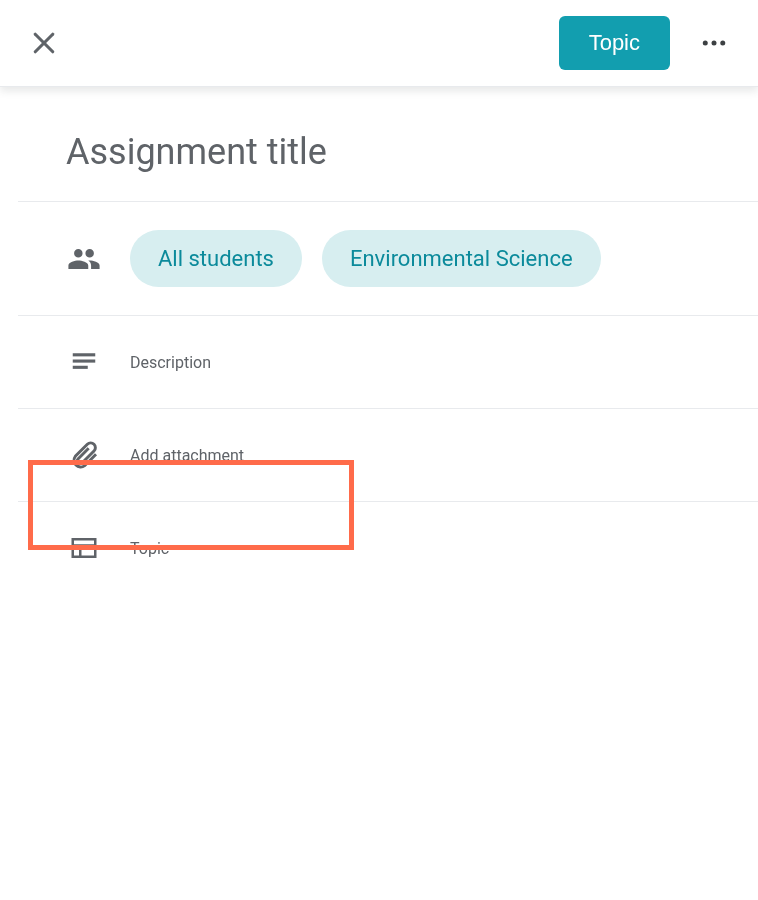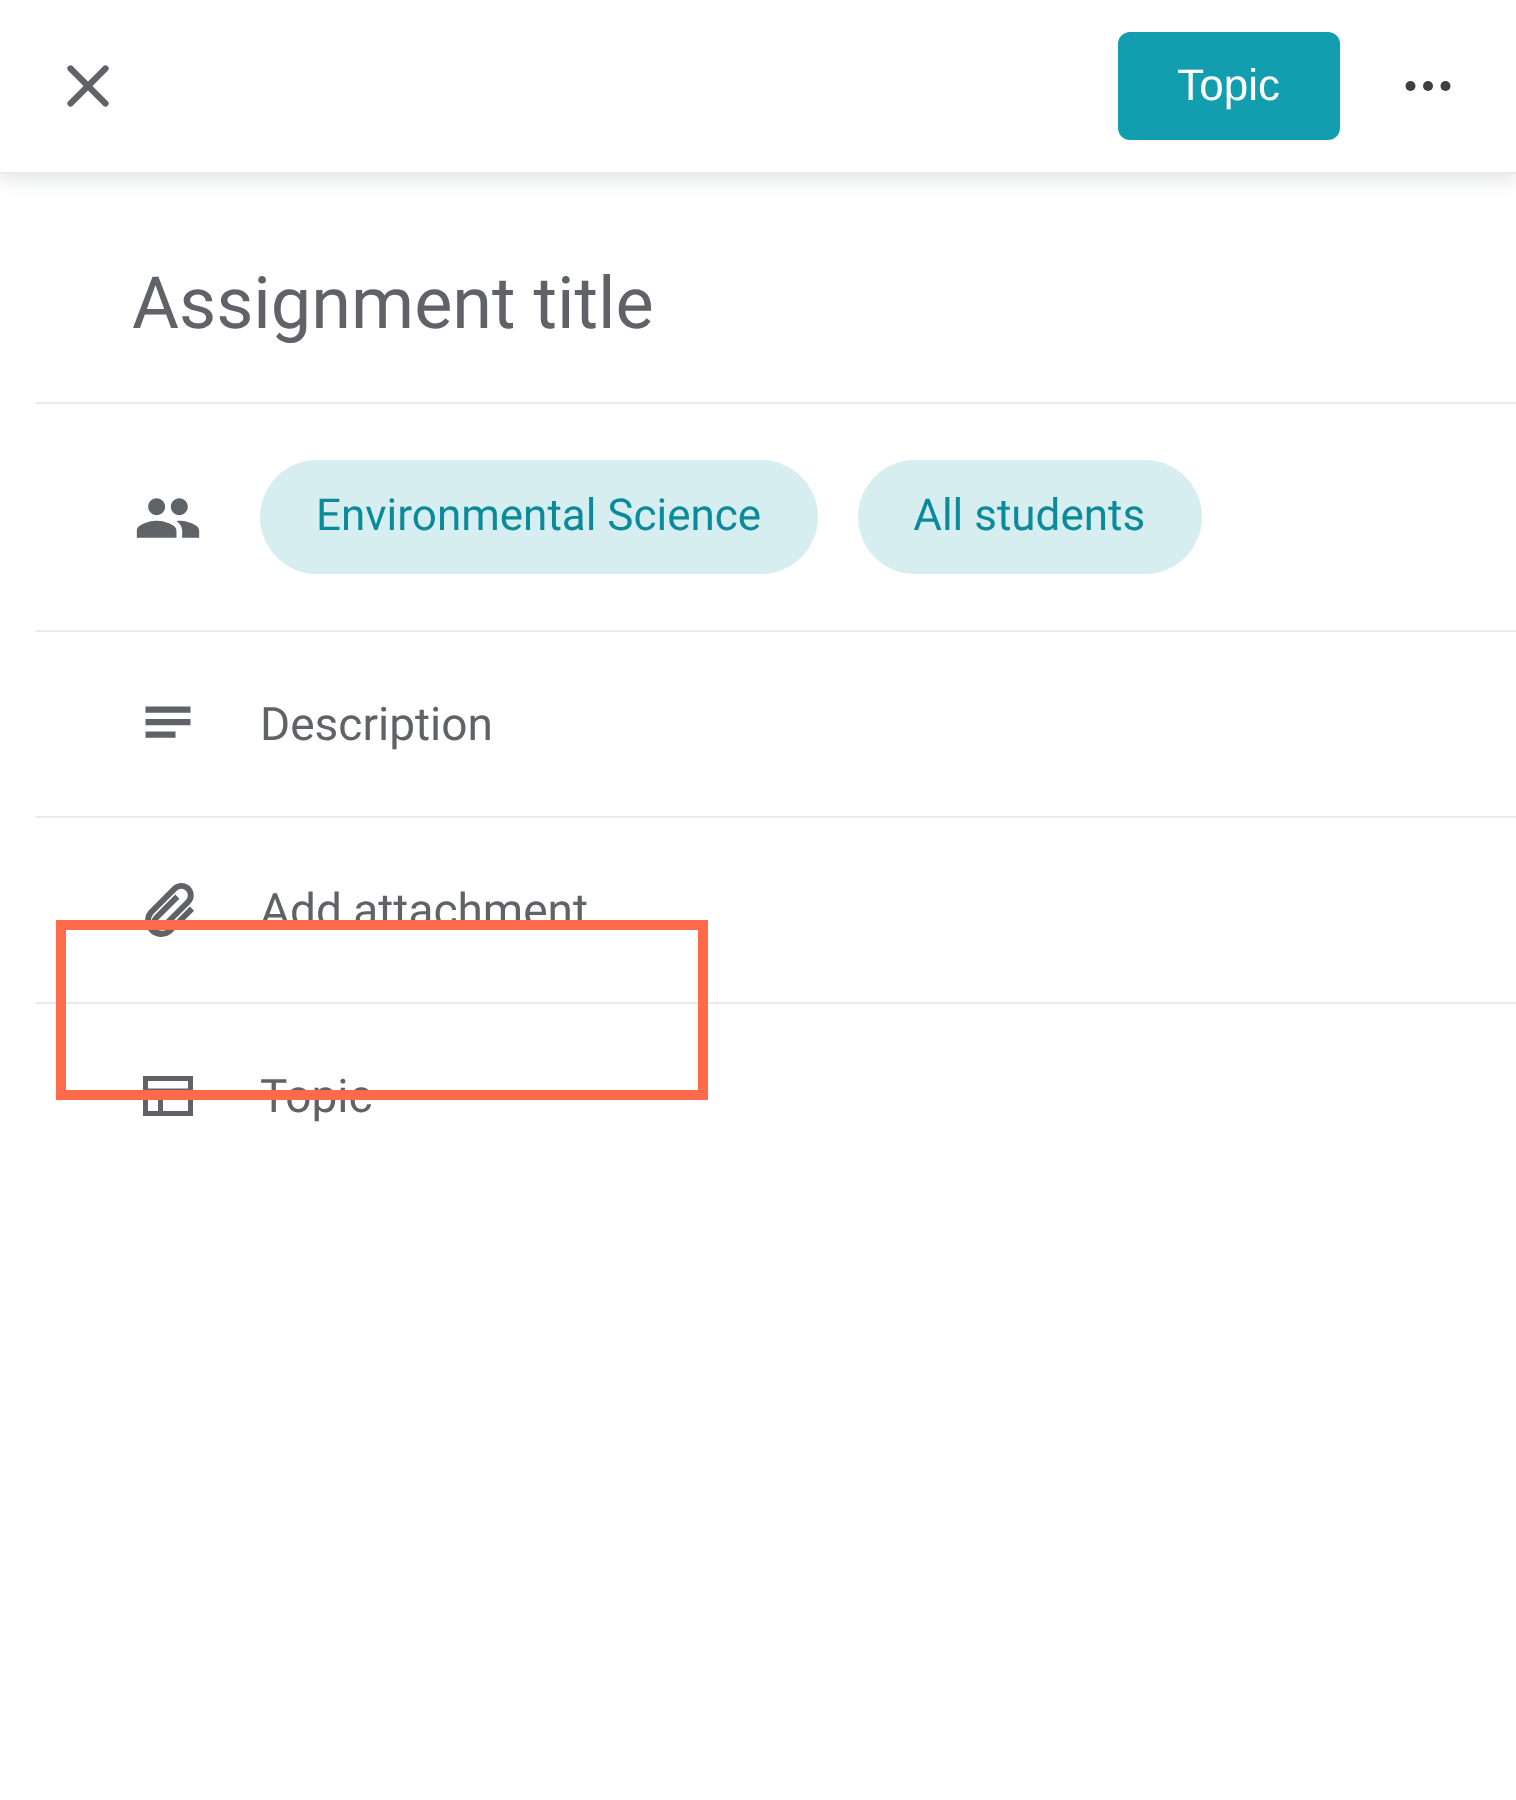--- a/index.html
+++ b/index.html
@@ -56,21 +56,21 @@
   .row {
     display: flex;
     align-items: center;
     padding: 28px 48px;
     border-top: 1px solid #e8eaed;
     gap: 28px;
     position: relative;
   }
   .row .icon { width: 36px; height: 36px; flex: 0 0 36px; display:flex; align-items:center; justify-content:center; }
   .row .label {
-    font-size: 23px;
+    font-size: 16px;
     color: #5f6368;
     font-weight: 400;
   }
   .chips { display: flex; gap: 20px; flex-wrap: wrap; }
   .chip {
     background: #d7eef0;
     color: #0b8a9b;
     font-size: 22px;
     padding: 16px 28px;
     border-radius: 999px;
@@ -123,22 +123,22 @@
     <div class="title-placeholder">Assignment title</div>
   </div>
 
   <div class="row">
     <div class="icon">
       <svg width="34" height="34" viewBox="0 0 24 24" fill="#5f6368">
           <path d="M16 11c1.66 0 2.99-1.34 2.99-3S17.66 5 16 5s-3 1.34-3 3 1.34 3 3 3zm-8 0c1.66 0 2.99-1.34 2.99-3S9.66 5 8 5 5 6.34 5 8s1.34 3 3 3zm0 2c-2.33 0-7 1.17-7 3.5V19h14v-2.5c0-2.33-4.67-3.5-7-3.5zm8 0c-.29 0-.62.02-.97.05 1.16.84 1.97 1.97 1.97 3.45V19h6v-2.5c0-2.33-4.67-3.5-7-3.5z"></path>
         </svg>
     </div>
     <div class="chips">
+      <div class="chip">All students</div>
       <div class="chip">Environmental Science</div>
-      <div class="chip">All students</div>
     </div>
   </div>
 
   <div class="row">
     <div class="icon">
       <svg width="30" height="30" viewBox="0 0 24 24" fill="#5f6368">
           <rect x="3" y="5" width="18" height="2.5"></rect>
           <rect x="3" y="10" width="18" height="2.5"></rect>
           <rect x="3" y="15" width="12" height="2.5"></rect>
         </svg>

